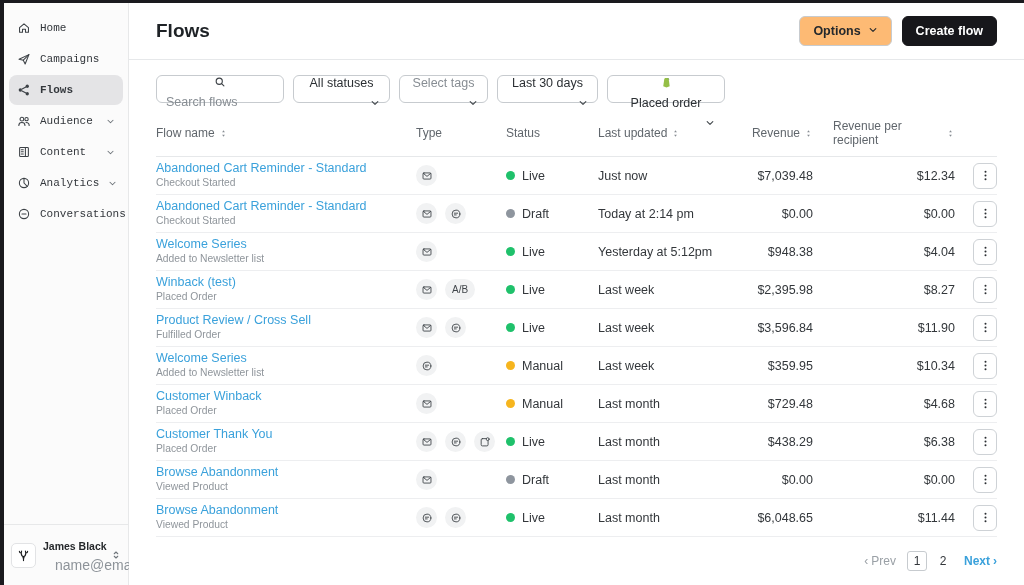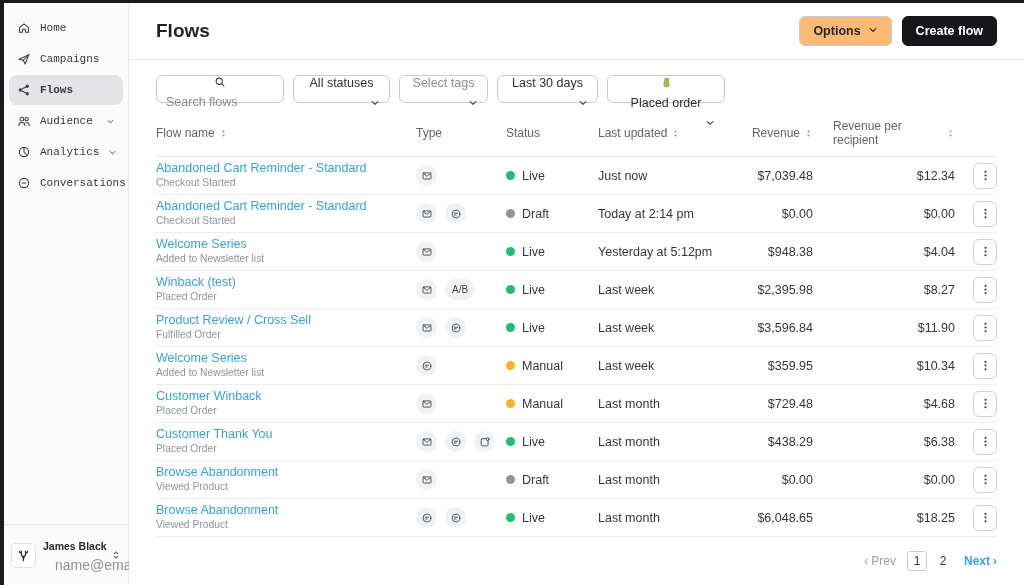--- a/index.html
+++ b/index.html
@@ -134,20 +134,34 @@
     <span class="nav-label">Audience</span>
     <span class="icon chev">
             <svg viewBox="0 0 16 16" fill="none" stroke="currentColor" stroke-linecap="round" stroke-linejoin="round" stroke-width="1.8">
               <path d="M3.5 5.8 8 10.2l4.5-4.4"></path>
             </svg>
           </span>
   </div>
   <div class="nav-item">
     <span class="icon ">
             <svg viewBox="0 0 16 16" fill="none" stroke="currentColor" stroke-linecap="round" stroke-linejoin="round" stroke-width="1.2">
+              <rect x="3" y="2.8" width="10" height="10.4" rx="1"></rect>
+              <path d="M9.6 2.8v10.4M4.9 5.4h2.3M4.9 7.8h2.3M4.9 10.2h2.3"></path>
+            </svg>
+          </span>
+    <span class="nav-label">Content</span>
+    <span class="icon chev">
+            <svg viewBox="0 0 16 16" fill="none" stroke="currentColor" stroke-linecap="round" stroke-linejoin="round" stroke-width="1.8">
+              <path d="M3.5 5.8 8 10.2l4.5-4.4"></path>
+            </svg>
+          </span>
+  </div>
+  <div class="nav-item">
+    <span class="icon ">
+            <svg viewBox="0 0 16 16" fill="none" stroke="currentColor" stroke-linecap="round" stroke-linejoin="round" stroke-width="1.2">
               <circle cx="8" cy="8" r="5.3"></circle>
               <path d="M8 2.7V8l3.7 3.8"></path>
             </svg>
           </span>
     <span class="nav-label">Analytics</span>
     <span class="icon chev">
             <svg viewBox="0 0 16 16" fill="none" stroke="currentColor" stroke-linecap="round" stroke-linejoin="round" stroke-width="1.8">
               <path d="M3.5 5.8 8 10.2l4.5-4.4"></path>
             </svg>
           </span>
@@ -617,21 +631,21 @@
                     <path d="M5.8 6.9h4.4M5.8 9.2h2.5"></path>
                   </svg>
                 </span>
     </div>
     <div class="cell status-cell">
       <span class="dot" style="background:#1fc16b"></span>
       <span>Live</span>
     </div>
     <div class="cell">Last month</div>
     <div class="cell right">$6,048.65</div>
-    <div class="cell right">$18.25</div>
+    <div class="cell right">$11.44</div>
     <div class="cell kebab-cell">
       <button class="kebab">
                   <svg viewBox="0 0 16 16" fill="currentColor">
                     <circle cx="8" cy="3.4" r="1.25"></circle>
                     <circle cx="8" cy="8" r="1.25"></circle>
                     <circle cx="8" cy="12.6" r="1.25"></circle>
                   </svg>
                 </button>
     </div>
   </div>

